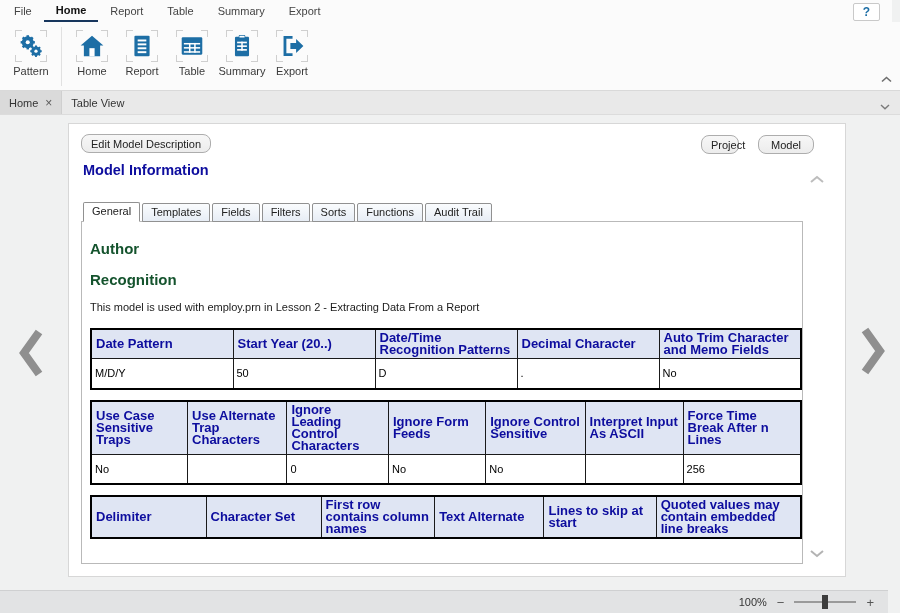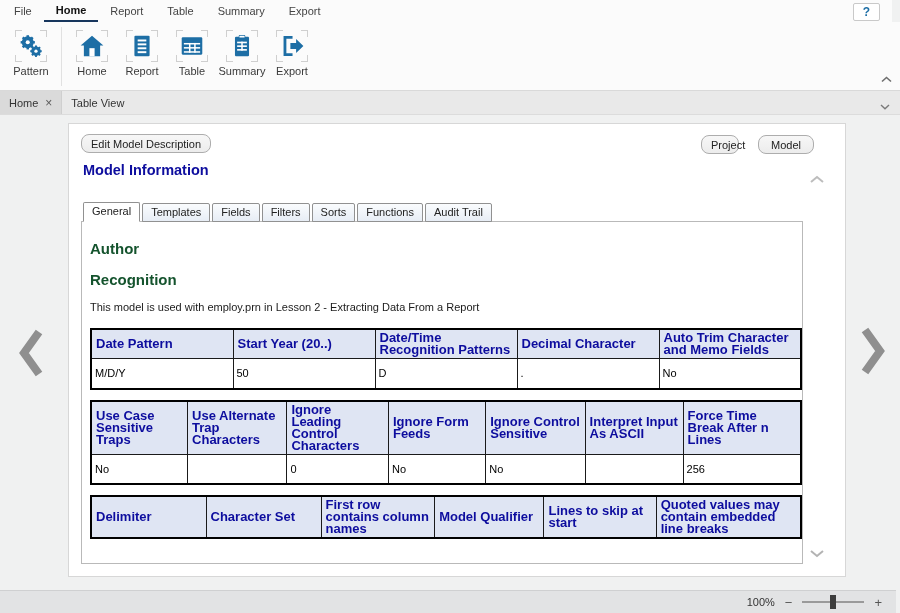--- a/index.html
+++ b/index.html
@@ -112,21 +112,21 @@
     font-size:13px; font-weight:bold; text-align:left;
     padding:2px 4px; line-height:12px; vertical-align:middle;
   }
   table.settings td {
     border:1px solid #1a1a1a; background:#fff; color:#000;
     font-size:11px; padding:1px 3px; height:30px; line-height:12px;
     text-align:left; overflow:hidden; white-space:nowrap;
   }
   
   .statusbar {
-    position:absolute; left:0; right:4px; bottom:0; height:23px;
+    position:absolute; left:0; right:12px; bottom:0; height:23px;
     background:#e2e3e4; border-top:1px solid #cfd0d1;
     display:flex; align-items:center; justify-content:flex-end;
     padding-right:14px; gap:10px; font-size:11px; color:#333;
   }
   .zoom-glyph { color:#555; font-size:13px; line-height:13px; }
   .zoom-track { position:relative; width:62px; height:2px; background:#9a9a9a; }
   .zoom-handle { position:absolute; left:45%; top:-6px; width:6px; height:14px; background:#3d3d3d; }
 </style>
 </head>
 <body>
@@ -356,21 +356,21 @@
               <col style="width:16%">
               <col style="width:15.4%">
               <col style="width:15.8%">
               <col style="width:20.4%">
             </colgroup>
           <tbody>
               <tr>
             <th>Delimiter</th>
             <th>Character Set</th>
             <th>First row contains column names</th>
-            <th>Model Qualifier</th>
+            <th>Text Alternate</th>
             <th>Lines to skip at start</th>
             <th>Quoted values may contain embedded line breaks</th>
           </tr>
         </tbody>
           </table>
       </div>
     </div>
   </div>
 </div>
 

